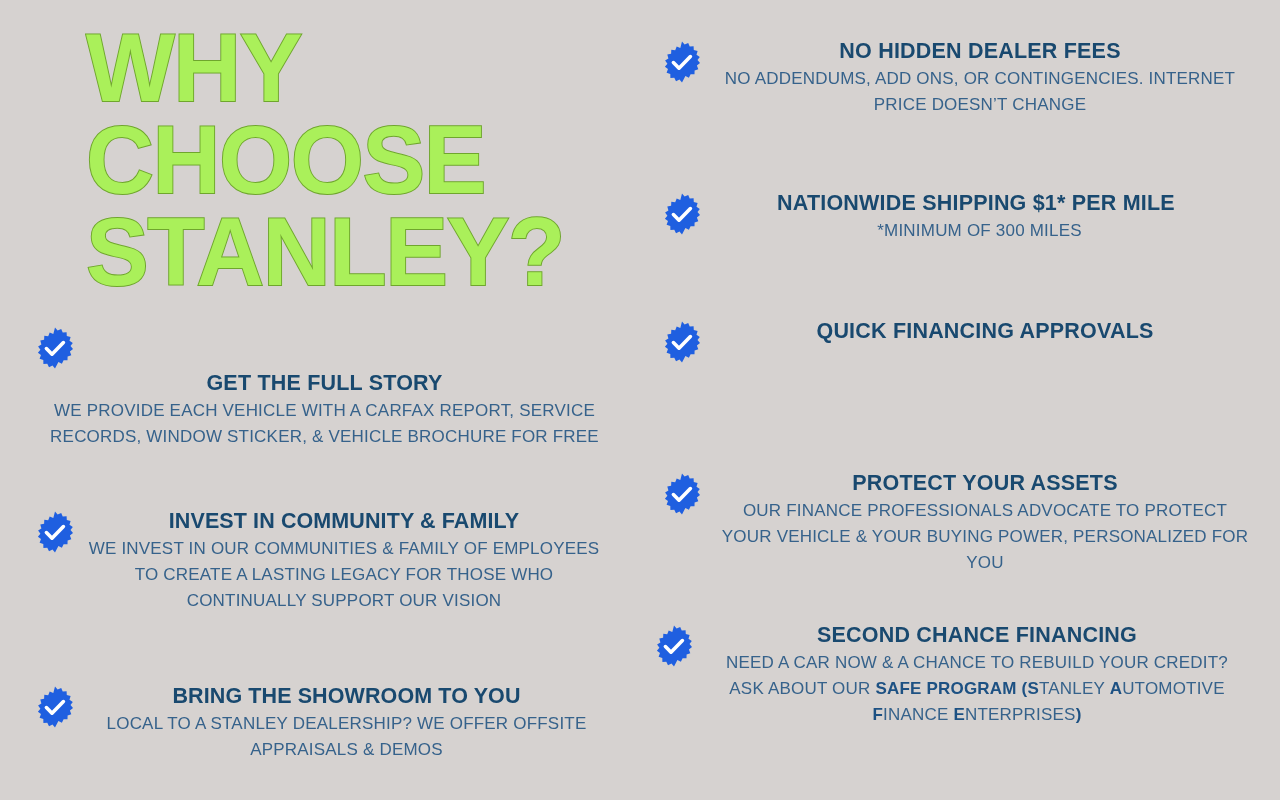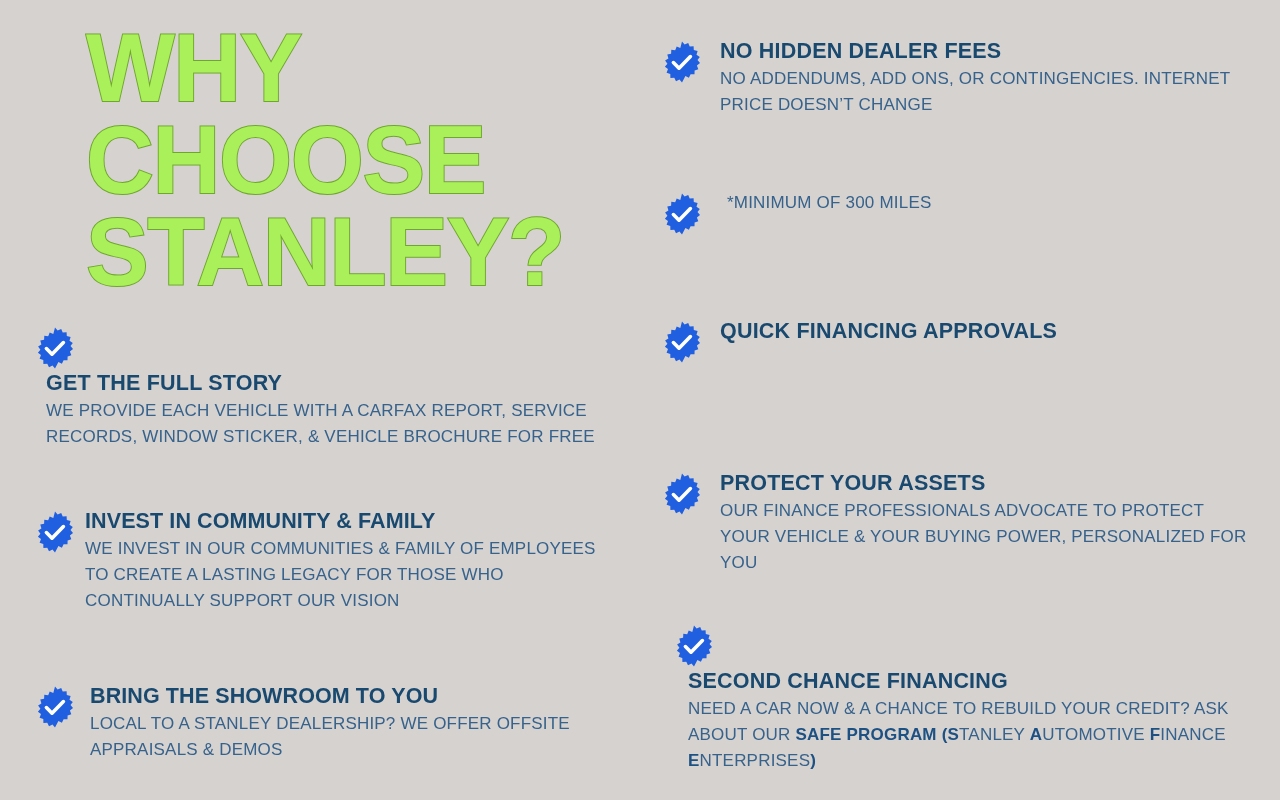--- a/index.html
+++ b/index.html
@@ -48,20 +48,21 @@
     position: absolute;
     top: 0;
   }
   .col-left  { left: 0;    width: 640px; }
   .col-right { left: 640px; width: 640px; }
 
   .feature {
     position: absolute;
     display: flex;
     align-items: flex-start;
+    text-align: center;
   }
 
   .badge {
     flex: 0 0 auto;
     width: 44px;
     height: 44px;
     margin-top: 2px;
     position: relative;
   }
   .badge svg { display: block; width: 44px; height: 44px; }
@@ -99,21 +100,21 @@
   #lf2 .ftext, #lf3 .ftext { padding-left: 8px; }
   #lf2 .fhead, #lf3 .fhead { letter-spacing: 0.1px; }
   #lf3 .fhead { padding-left: 5px; }
   #lf3 .fbody { padding-left: 5px; }
 
   
   #rf1 { left: 20px; top: 38px;  width: 580px; }
   #rf2 { left: 20px; top: 190px; width: 572px; }
   #rf3 { left: 20px; top: 318px; width: 590px; }
   #rf4 { left: 20px; top: 470px; width: 590px; }
-  #rf5 { left: 32px; top: 622px; width: 590px; flex-direction: column; }
+  #rf5 { left: 12px; top: 622px; width: 590px; }
   .col-right .ftext { padding-left: 16px; }
 </style>
 </head>
 <body>
 
 <div class="page">
 
   <div class="headline">
     <span class="hl-line">WHY</span>
     <span class="hl-line">CHOOSE</span>
@@ -179,20 +180,21 @@
     </div>
 
     <div class="feature" id="rf2">
       <span class="badge">
         <svg viewBox="0 0 44 44" aria-hidden="true">
           <path fill="#1f5fe0" d="M22 1.6l2.6 2.9 3.6-1.6 1.5 3.7 3.9-.4.2 3.9 3.8.9-1.1 3.8 3.3 2.1-2.3 3.2 2.5 3-3.1 2.4 1.4 3.7-3.7 1.2-.1 3.9-3.9-.1-1.7 3.5-3.5-1.8L22 42.4l-2.5-2.9-3.5 1.8-1.7-3.5-3.9.1-.1-3.9-3.7-1.2 1.4-3.7-3.1-2.4 2.5-3-2.3-3.2 3.3-2.1-1.1-3.8 3.8-.9.2-3.9 3.9.4 1.5-3.7 3.6 1.6z"></path>
           <path fill="none" stroke="#ffffff" stroke-width="3.6" stroke-linecap="round" stroke-linejoin="round" d="M13.4 22.6l5.6 5.6 11.4-11.6"></path>
         </svg>
       </span>
       <div class="ftext">
+        <p class="fhead">NATIONWIDE SHIPPING $1* PER MILE</p>
         <p class="fbody"><span class="indent">*MINIMUM OF 300 MILES</span></p>
       </div>
     </div>
 
     <div class="feature" id="rf3">
       <span class="badge">
         <svg viewBox="0 0 44 44" aria-hidden="true">
           <path fill="#1f5fe0" d="M22 1.6l2.6 2.9 3.6-1.6 1.5 3.7 3.9-.4.2 3.9 3.8.9-1.1 3.8 3.3 2.1-2.3 3.2 2.5 3-3.1 2.4 1.4 3.7-3.7 1.2-.1 3.9-3.9-.1-1.7 3.5-3.5-1.8L22 42.4l-2.5-2.9-3.5 1.8-1.7-3.5-3.9.1-.1-3.9-3.7-1.2 1.4-3.7-3.1-2.4 2.5-3-2.3-3.2 3.3-2.1-1.1-3.8 3.8-.9.2-3.9 3.9.4 1.5-3.7 3.6 1.6z"></path>
           <path fill="none" stroke="#ffffff" stroke-width="3.6" stroke-linecap="round" stroke-linejoin="round" d="M13.4 22.6l5.6 5.6 11.4-11.6"></path>
         </svg>

